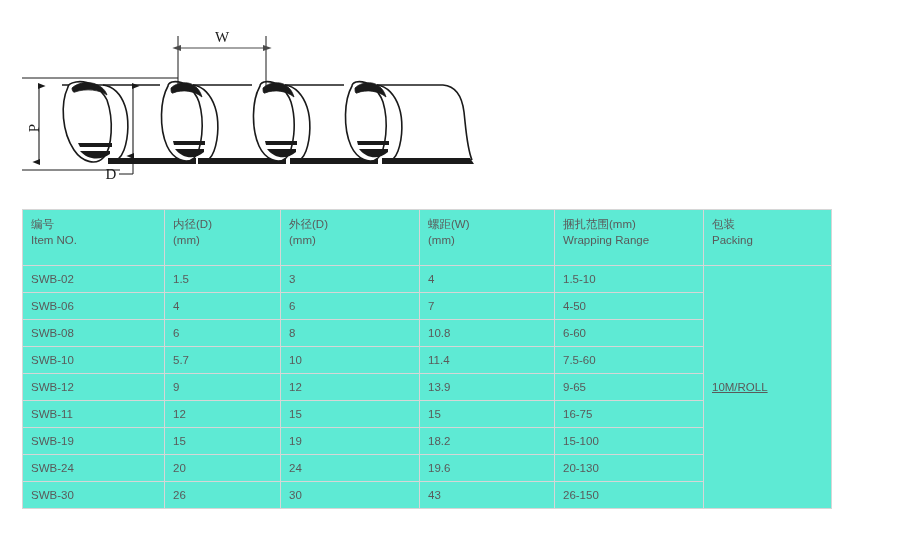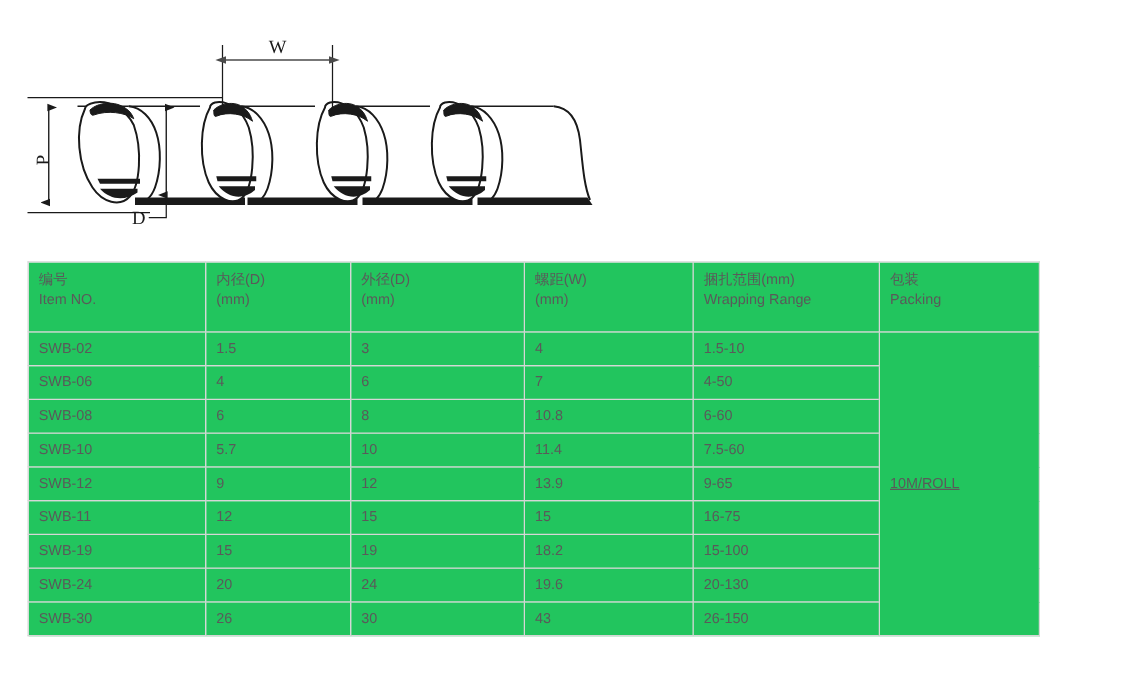--- a/index.html
+++ b/index.html
@@ -33,21 +33,21 @@
   }
   table.spec th, table.spec td{
     border:1px solid #d6d6d6;
     text-align:left;
     vertical-align:top;
     padding:7px 0 7px 8px;
     font-weight:normal;
     font-size:11.5px;
     line-height:15.5px;
     color:#5a5a5a;
-    background:#22c55e;
+    background:#5eead4;
     height:11px;
   }
   table.spec th{
     height:41px;
     vertical-align:top;
   }
   table.spec td{
     padding-top:6px;
     padding-bottom:6px;
     vertical-align:middle;

